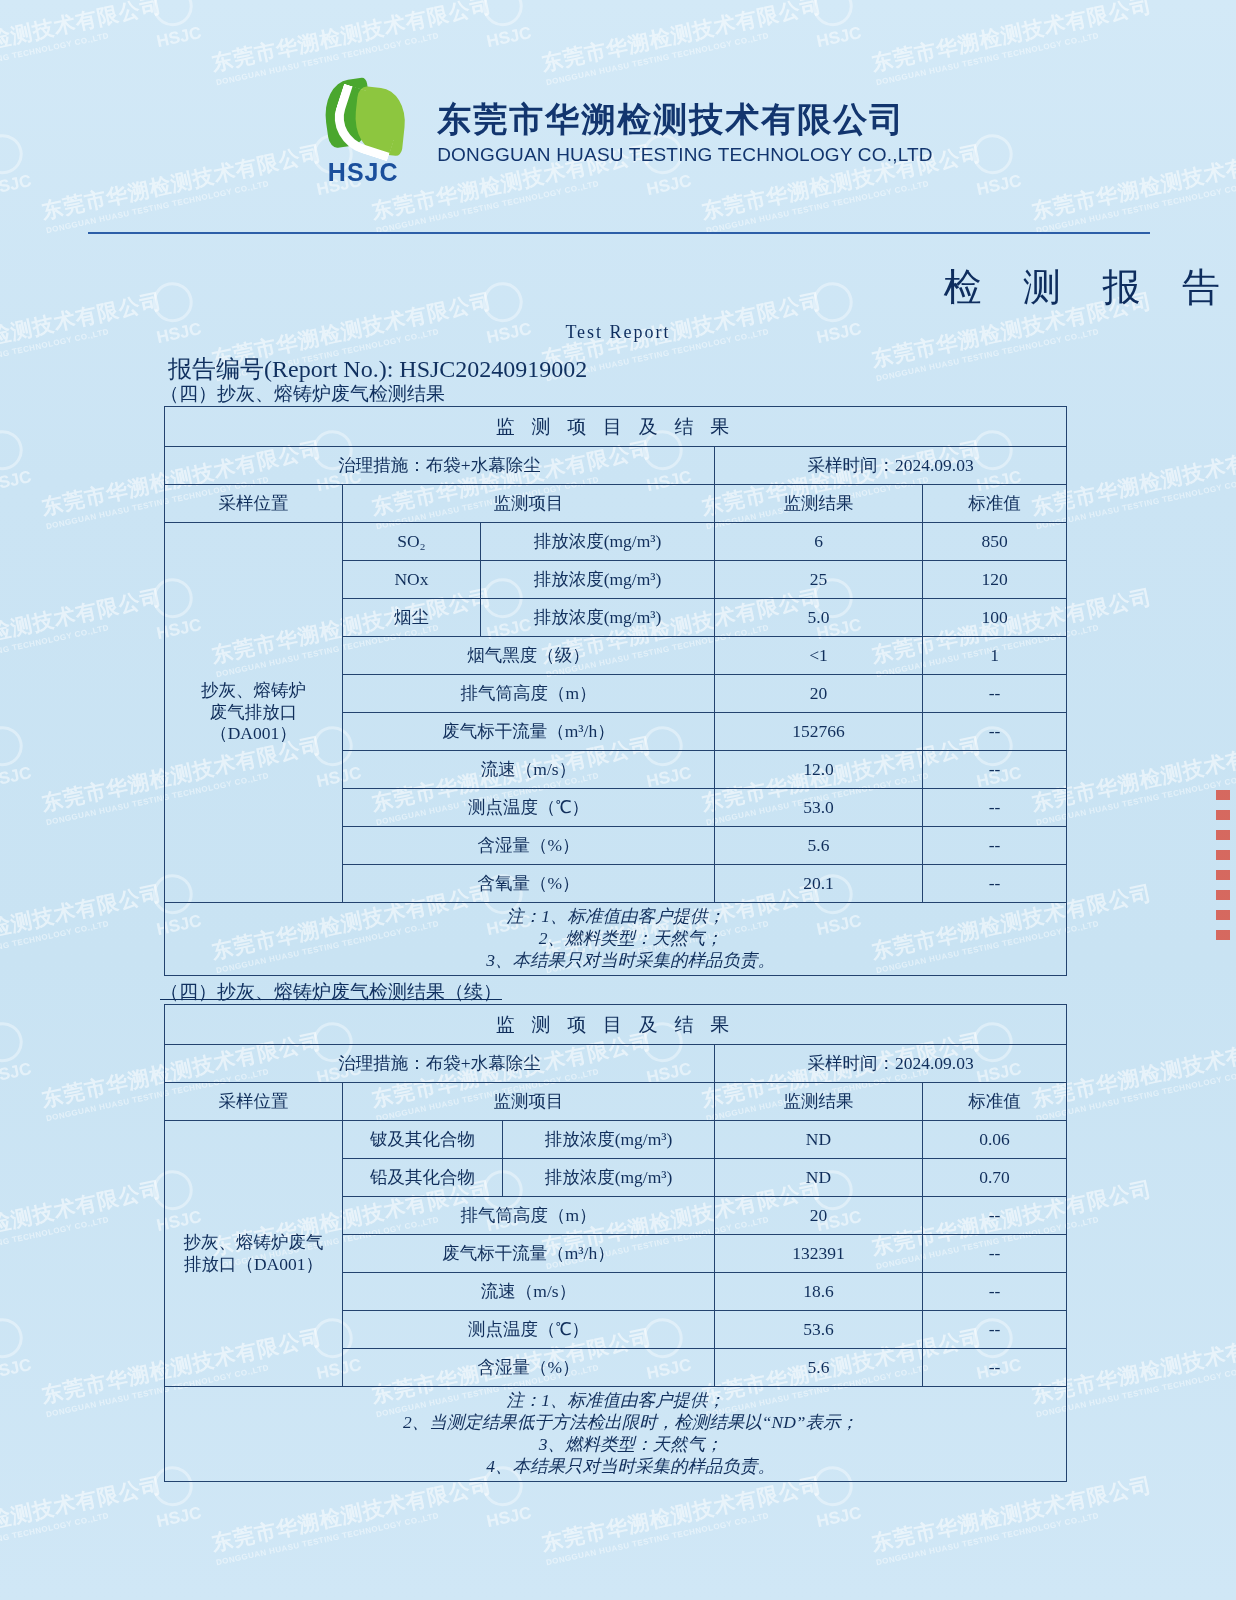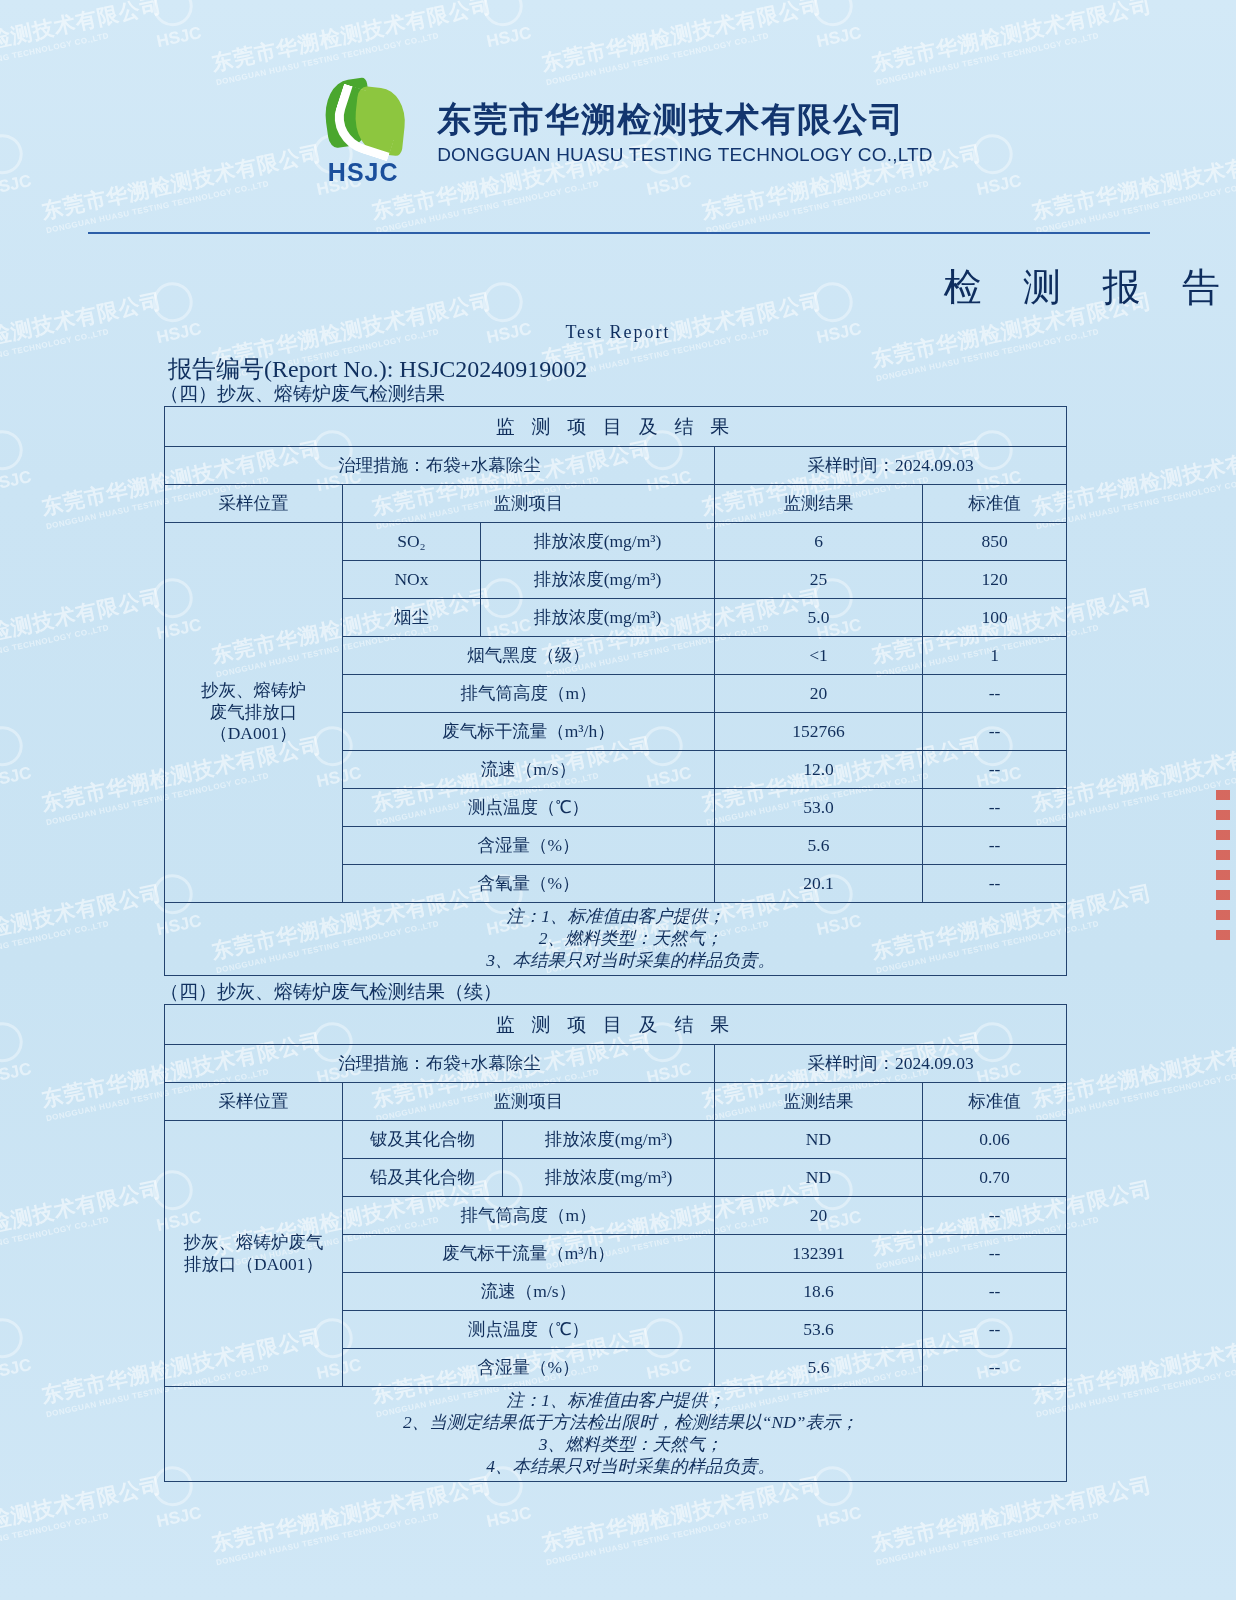--- a/index.html
+++ b/index.html
@@ -193,21 +193,21 @@
     font-size: 24px;
     color: #10305f;
   }
   .section-label {
     position: absolute;
     left: 160px;
     font-size: 19px;
     color: #10305f;
   }
   .section-label.first { top: 381px; }
-  .section-label.second { top: 979px; }
+  .section-label.second { top: 979px; text-decoration: underline; }
 
   
   table.rep {
     position: absolute;
     border-collapse: collapse;
     width: 902px;
     left: 164px;
     table-layout: fixed;
     background: transparent;
   }

